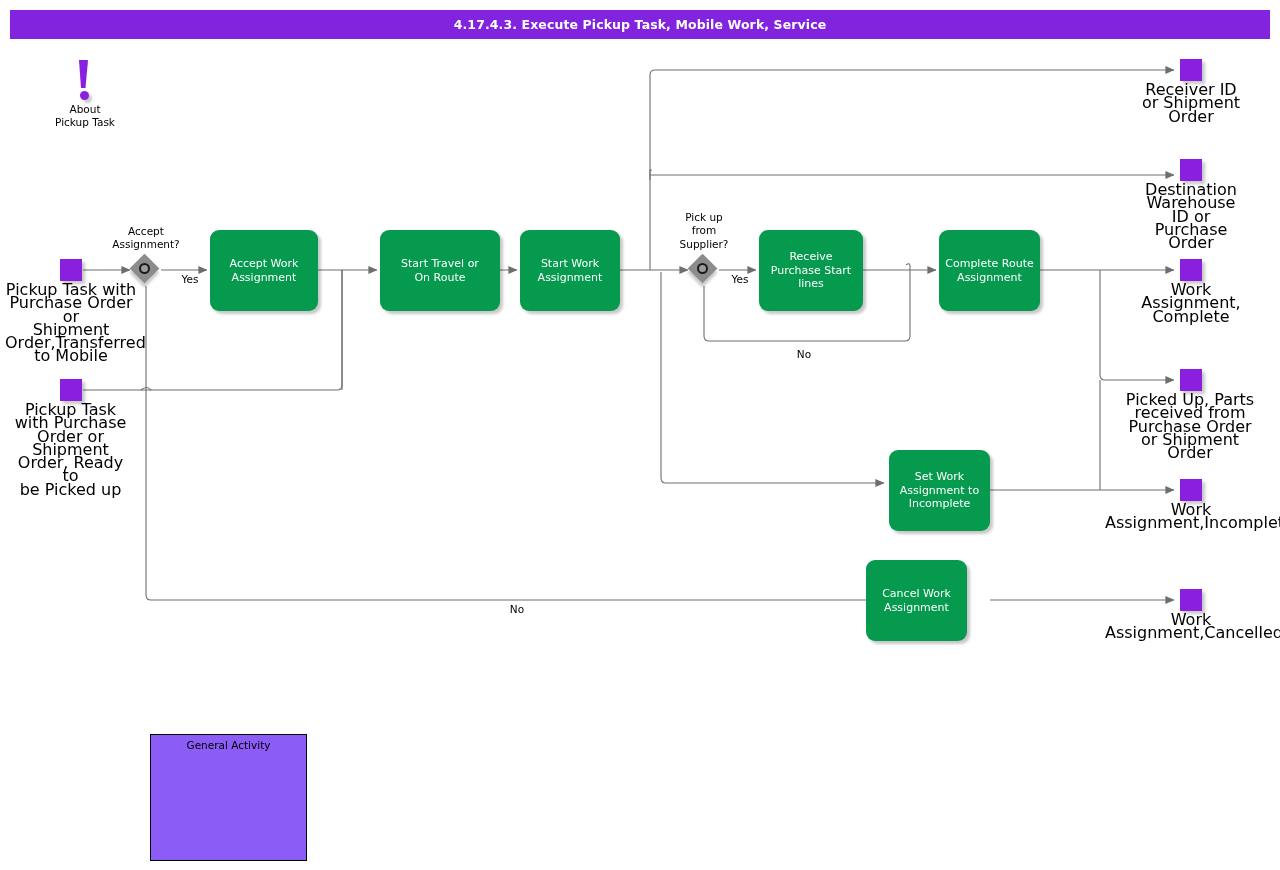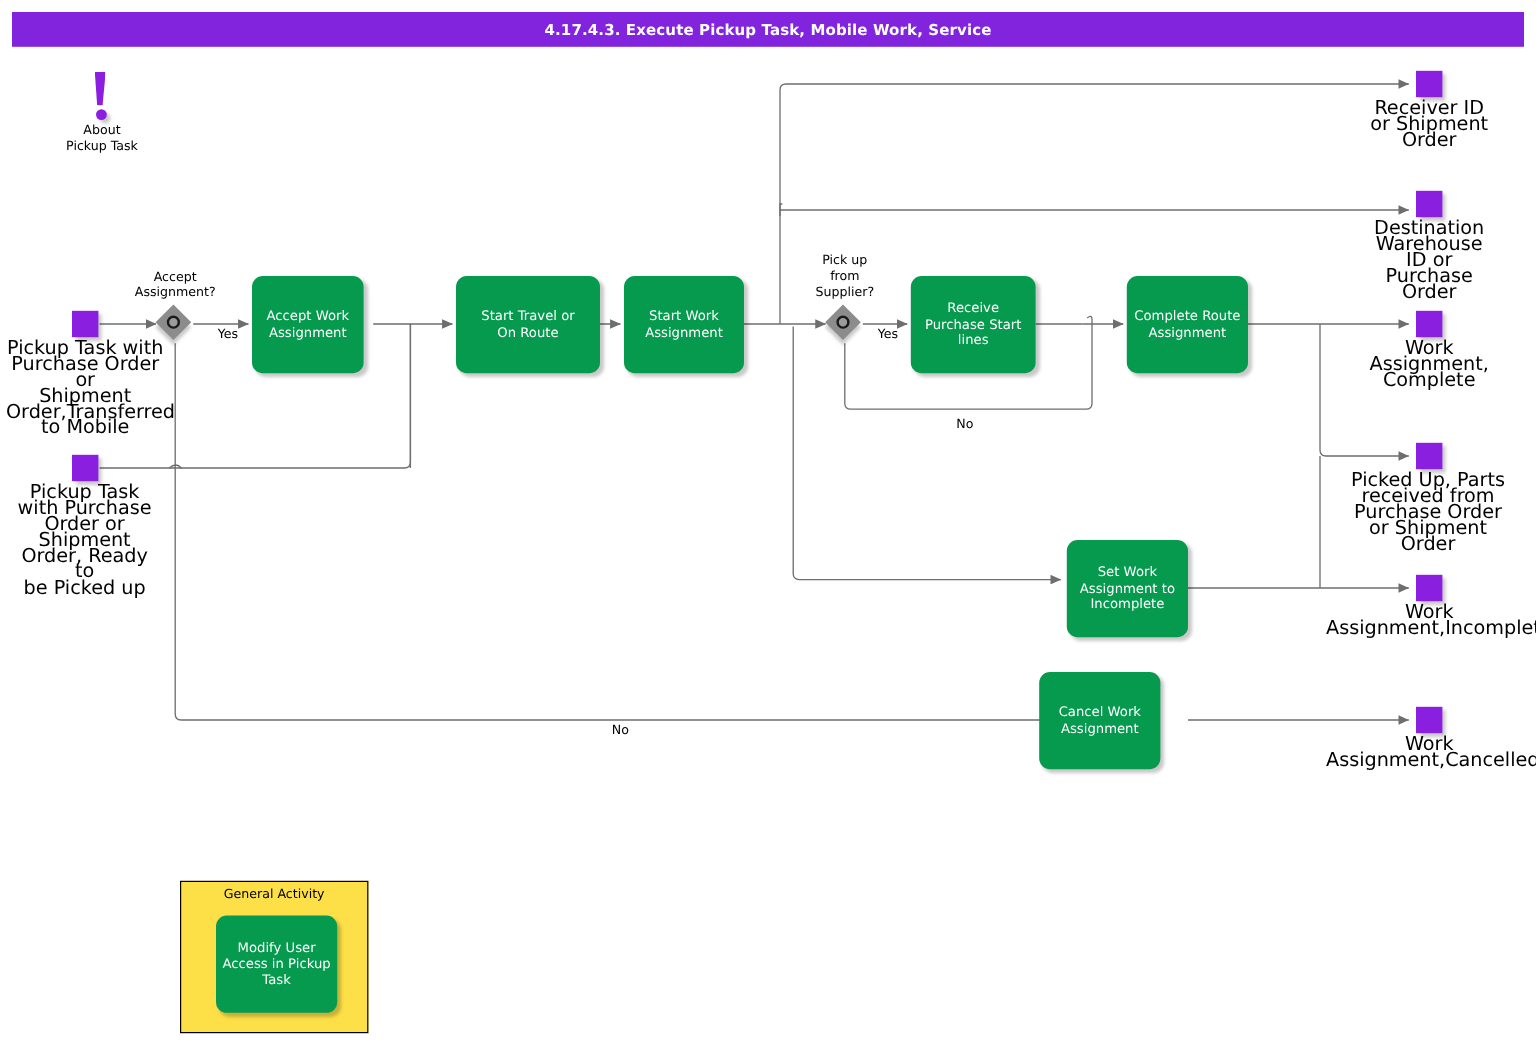--- a/index.html
+++ b/index.html
@@ -75,21 +75,21 @@
     background:#8a1fe0;box-shadow:3px 3px 3px rgba(0,0,0,.22);
   }
   #about-label{
     position:absolute;left:20px;top:103px;width:130px;text-align:center;
     font-size:10.5px;line-height:13.3px;color:#000;white-space:pre-line;
   }
 
   
   #legend{
     position:absolute;left:150px;top:734px;width:155px;height:125px;
-    border:1.3px solid #000000;background:#fde047;
+    border:1.3px solid #000000;background:#8b5cf6;
   }
   #legend-title{
     position:absolute;left:0;top:4px;width:155px;text-align:center;
     font-size:10.5px;color:#000000;
   }
 </style>
 </head>
 <body>
 
 <div id="title-bar">4.17.4.3. Execute Pickup Task, Mobile Work, Service</div>
@@ -180,21 +180,21 @@
 </div>
 <div class="gateway-label" style="left:644px;top:211px;width:120px;">Pick up
 from
 Supplier?</div>
 
 <div class="flow-label" style="left:172px;top:273px;width:36px;">Yes</div>
 <div class="flow-label" style="left:499px;top:603px;width:36px;">No</div>
 <div class="flow-label" style="left:722px;top:273px;width:36px;">Yes</div>
 <div class="flow-label" style="left:786px;top:348px;width:36px;">No</div>
 
-<div class="task" style="left:210px;top:230px;width:93px;height:81px;">
+<div class="task" style="left:210px;top:230px;width:108px;height:81px;">
   <span style="white-space:pre-line">Accept Work
 Assignment</span>
 </div>
 
 <div class="task" style="left:380px;top:230px;width:120px;height:81px;">
   <span style="white-space:pre-line">Start Travel or
 On Route</span>
 </div>
 
 <div class="task" style="left:520px;top:230px;width:100px;height:81px;">
@@ -251,18 +251,13 @@
 <div class="event" style="left:1180px;top:479px;"></div>
 <div class="event-label" style="left:1105px;top:503px;width:172px;">Work
 Assignment,Incomplete</div>
 
 <div class="event" style="left:1180px;top:589px;"></div>
 <div class="event-label" style="left:1105px;top:613px;width:172px;">Work
 Assignment,Cancelled</div>
 
 <div id="legend">
   <div id="legend-title">General Activity</div>
-  <div class="task" style="left:29px;top:28px;width:101px;height:81px;">
-    <span style="white-space:pre-line">Modify User
-Access in Pickup
-Task</span>
-  </div>
 </div>
 
 </body></html>

